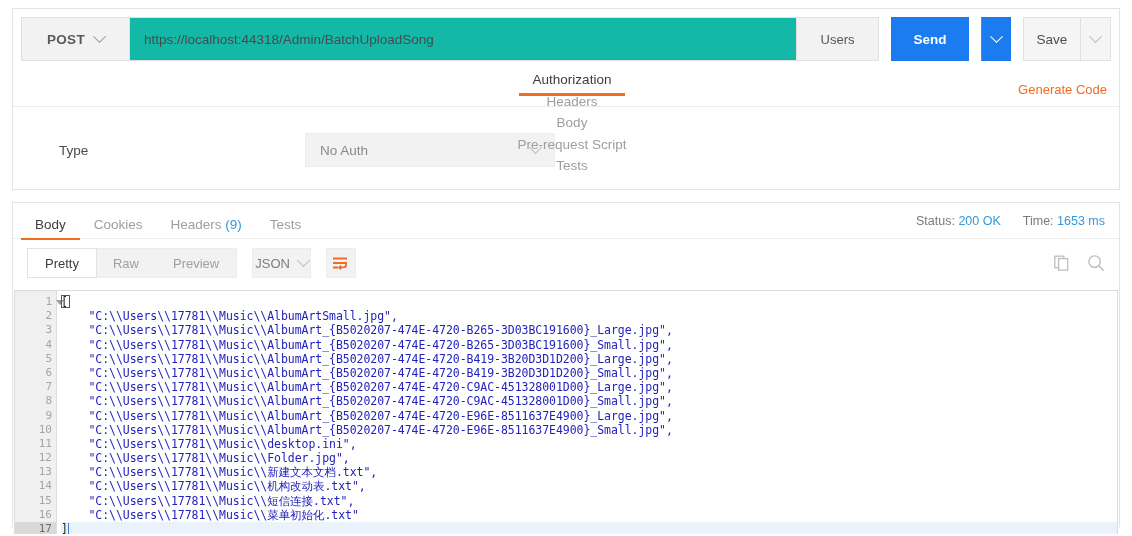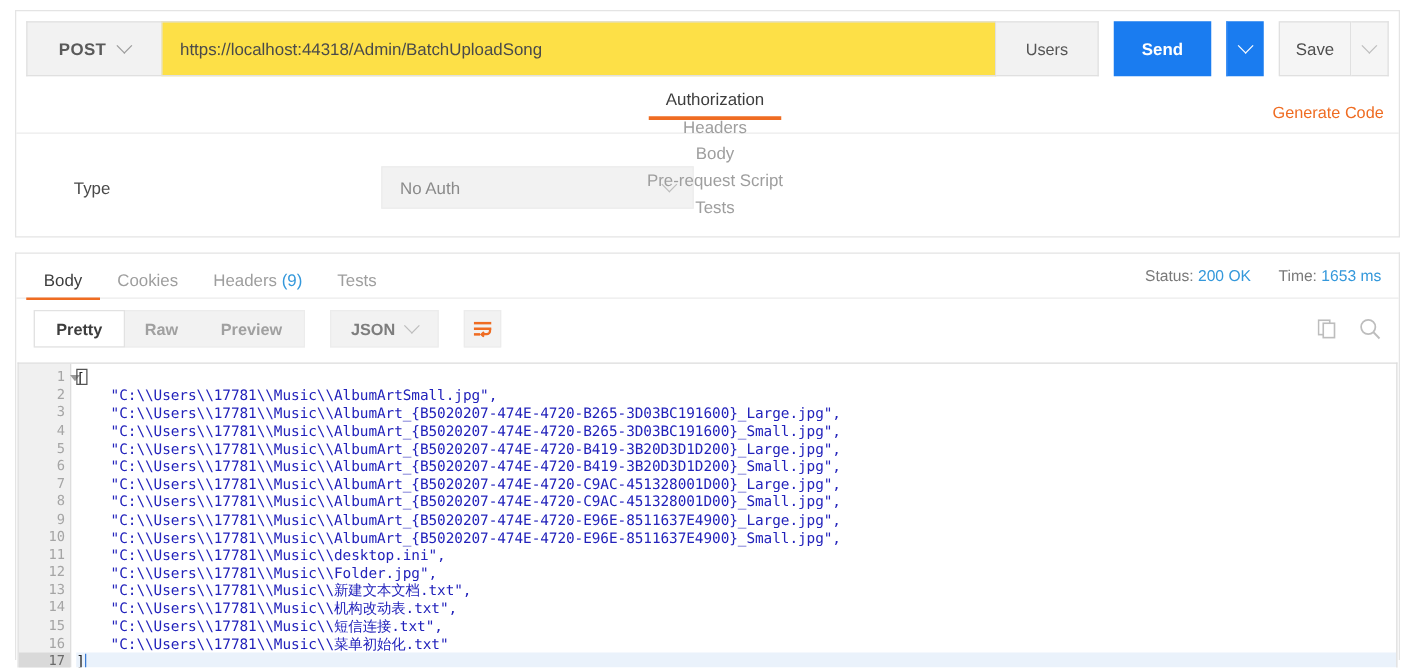--- a/index.html
+++ b/index.html
@@ -52,21 +52,21 @@
     display: inline-block;
     width: 9px; height: 9px;
     border-right: 1.6px solid #9b9b9b;
     border-bottom: 1.6px solid #9b9b9b;
     transform: rotate(45deg) translate(-2px,-2px);
   }
   .caret.light { border-color: #bdbdbd; }
   .caret.white { border-color: #ffffff; }
   .url-field {
     flex: 1;
-    background: #fde047;
+    background: #14b8a6;
     border: 1px solid #e0e0e0;
     border-left: 1px solid #e4e4e4;
     display: flex;
     align-items: center;
     padding: 0 14px;
     font-size: 13.5px;
     color: #4a4a4a;
     cursor: text;
   }
   .params-btn {
@@ -230,22 +230,21 @@
     gap: 22px;
   }
   .resp-meta .val { color: #3498db; }
 
   .body-toolbar {
     position: relative;
     height: 48px;
     display: flex;
     align-items: center;
     padding-left: 14px;
-    gap: 20px;
-    font-weight: bold;
+    gap: 15px;
   }
   .seg {
     display: flex;
     background: #f2f2f2;
     border: 1px solid #ececec;
     height: 30px;
   }
   .seg-item {
     padding: 0 17px;
     display: flex;
@@ -260,21 +259,21 @@
     border: 1px solid #e2e2e2;
     margin: -1px;
   }
   .fmt-select {
     height: 30px;
     background: #f2f2f2;
     border: 1px solid #ececec;
     display: flex;
     align-items: center;
     gap: 9px;
-    padding: 0 16px;
+    padding: 0 2px;
     font-size: 13px;
     color: #7d7d7d;
     cursor: pointer;
   }
   .wrap-btn {
     width: 30px; height: 30px;
     background: #f2f2f2;
     border: 1px solid #ececec;
     display: flex;
     align-items: center;

